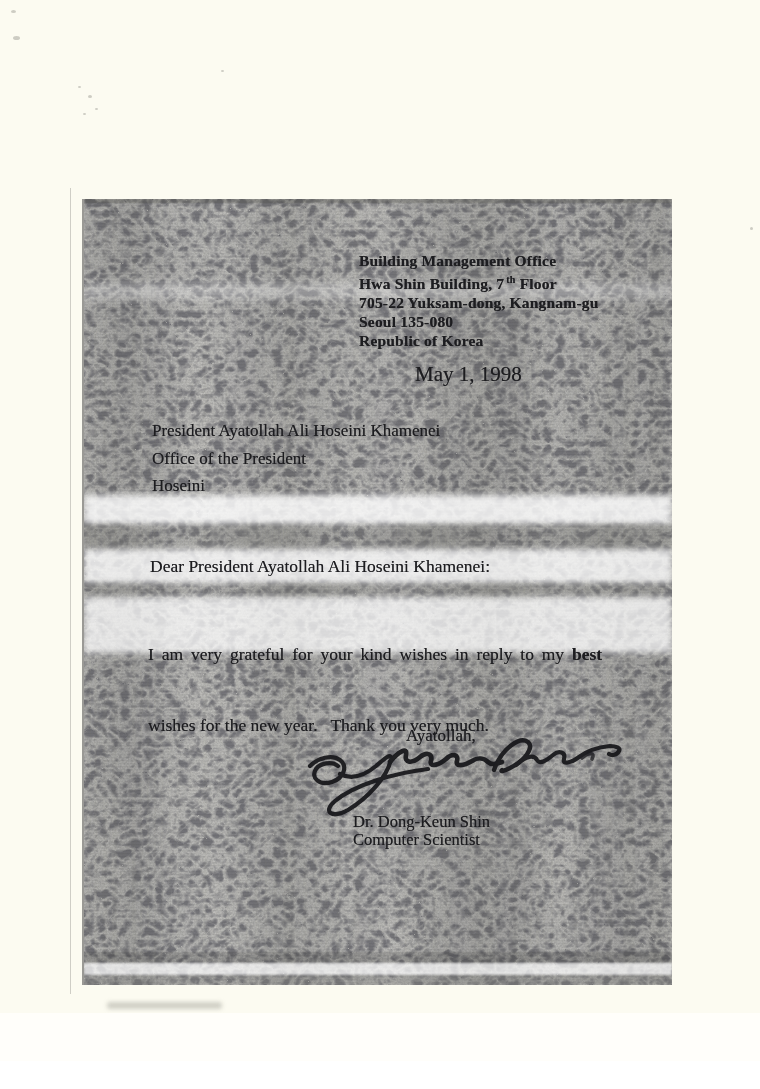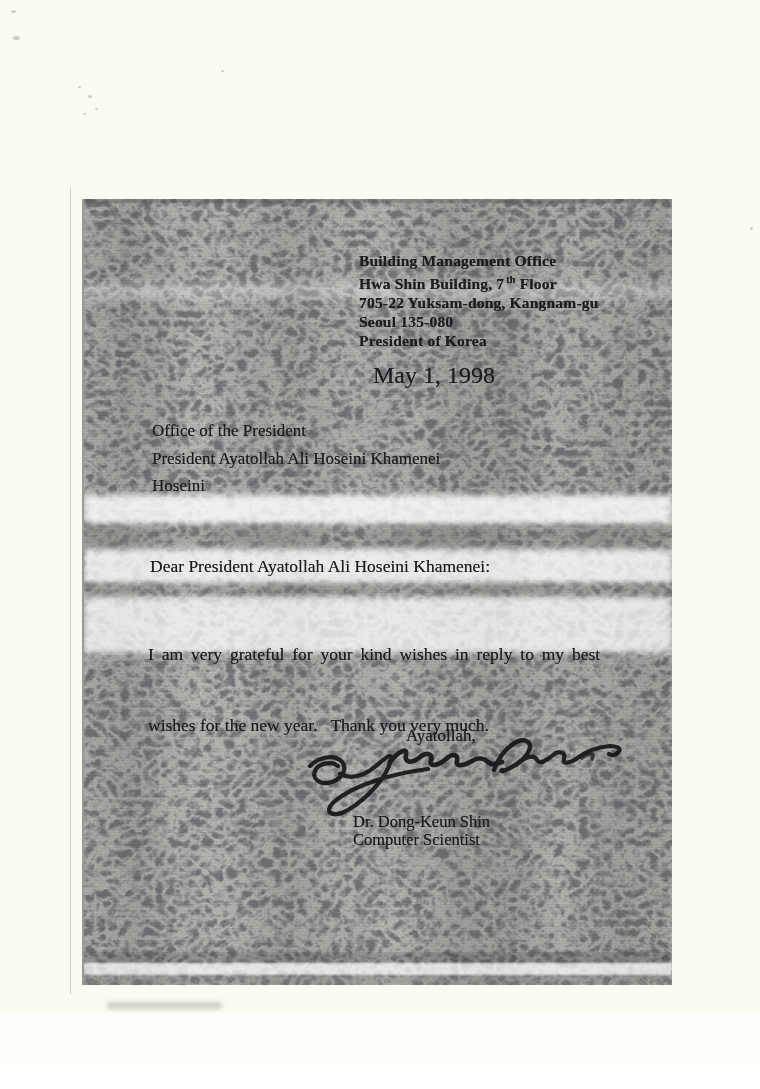--- a/index.html
+++ b/index.html
@@ -77,26 +77,26 @@
   .band-gray-bottom  { top: 776px; height: 10px; background: rgba(130,130,126,0.30); filter: blur(1px); }
 
   
   .txt { position: absolute; text-shadow: 0 0 0.6px rgba(25,25,28,0.6); }
   .sender {
     left: 275px; top: 52px;
     font-size: 15.5px; font-weight: bold; line-height: 19px;
     letter-spacing: 0.2px;
   }
   .sup { vertical-align: super; font-size: 10px; margin-left: 2px; margin-top: 14px; }
-  .date-line { left: 289px; top: 163px; font-size: 24px; }
+  .date-line { left: 295px; top: 163px; font-size: 21px; padding-left: 36px; }
   .recipient { left: 68px; top: 218px; font-size: 17px; line-height: 27.5px; }
   .salutation { left: 66px; top: 357px; font-size: 17.5px; }
   .body-text { left: 64px; top: 397px; font-size: 17.5px; line-height: 23.5px; white-space: pre-wrap; }
   .body-line-1 { word-spacing: 3.5px; }
-  .body-emph { font-weight: normal; filter: blur(0.3px); }
+  .body-emph { font-weight: bold; filter: blur(0.3px); }
   .closing { left: 322px; top: 527px; font-size: 17px; }
   .signer-block { left: 269px; top: 614px; width: 200px; text-align: left; font-size: 16.5px; line-height: 17.5px; }
 
   .signature-svg { left: 208px; top: 533px; filter: blur(0.3px); }
 
   
   .edge-line-left { left: 70px; top: 188px; width: 1px; height: 806px; background: rgba(140,140,135,0.40); }
   .speck { background: rgba(95,95,90,0.30); border-radius: 50%; }
   .smudge { background: rgba(125,125,118,0.35); filter: blur(2px); border-radius: 3px; }
   .bottom-white-strip { left: 0; bottom: 0; width: 760px; height: 48px; background: #fffefa; }
@@ -154,28 +154,28 @@
     <div class="abs band band-light-4"></div>
     <div class="abs band band-dark-bottom"></div>
     <div class="abs band band-light-bottom"></div>
     <div class="abs band band-gray-bottom"></div>
 
     <div class="txt sender">
       <div>Building Management Office</div>
       <div><span>Hwa Shin Building, 7</span><span class="sup">th</span><span> Floor</span></div>
       <div>705-22 Yuksam-dong, Kangnam-gu</div>
       <div>Seoul 135-080</div>
-      <div>President of Korea</div>
+      <div>Republic of Korea</div>
     </div>
 
     <div class="txt date-line">May 1, 1998</div>
 
     <div class="txt recipient">
+      <div>President Ayatollah Ali Hoseini Khamenei</div>
       <div>Office of the President</div>
-      <div>President Ayatollah Ali Hoseini Khamenei</div>
       <div>Hoseini</div>
     </div>
 
     <div class="txt salutation">Dear President Ayatollah Ali Hoseini Khamenei:</div>
 
     <div class="txt body-text">
       <div class="body-line-1"><span>I am very grateful for your kind wishes in reply to my </span><span class="body-emph">best</span></div>
       <div>wishes for the new year.   Thank you very much.</div>
     </div>
 

